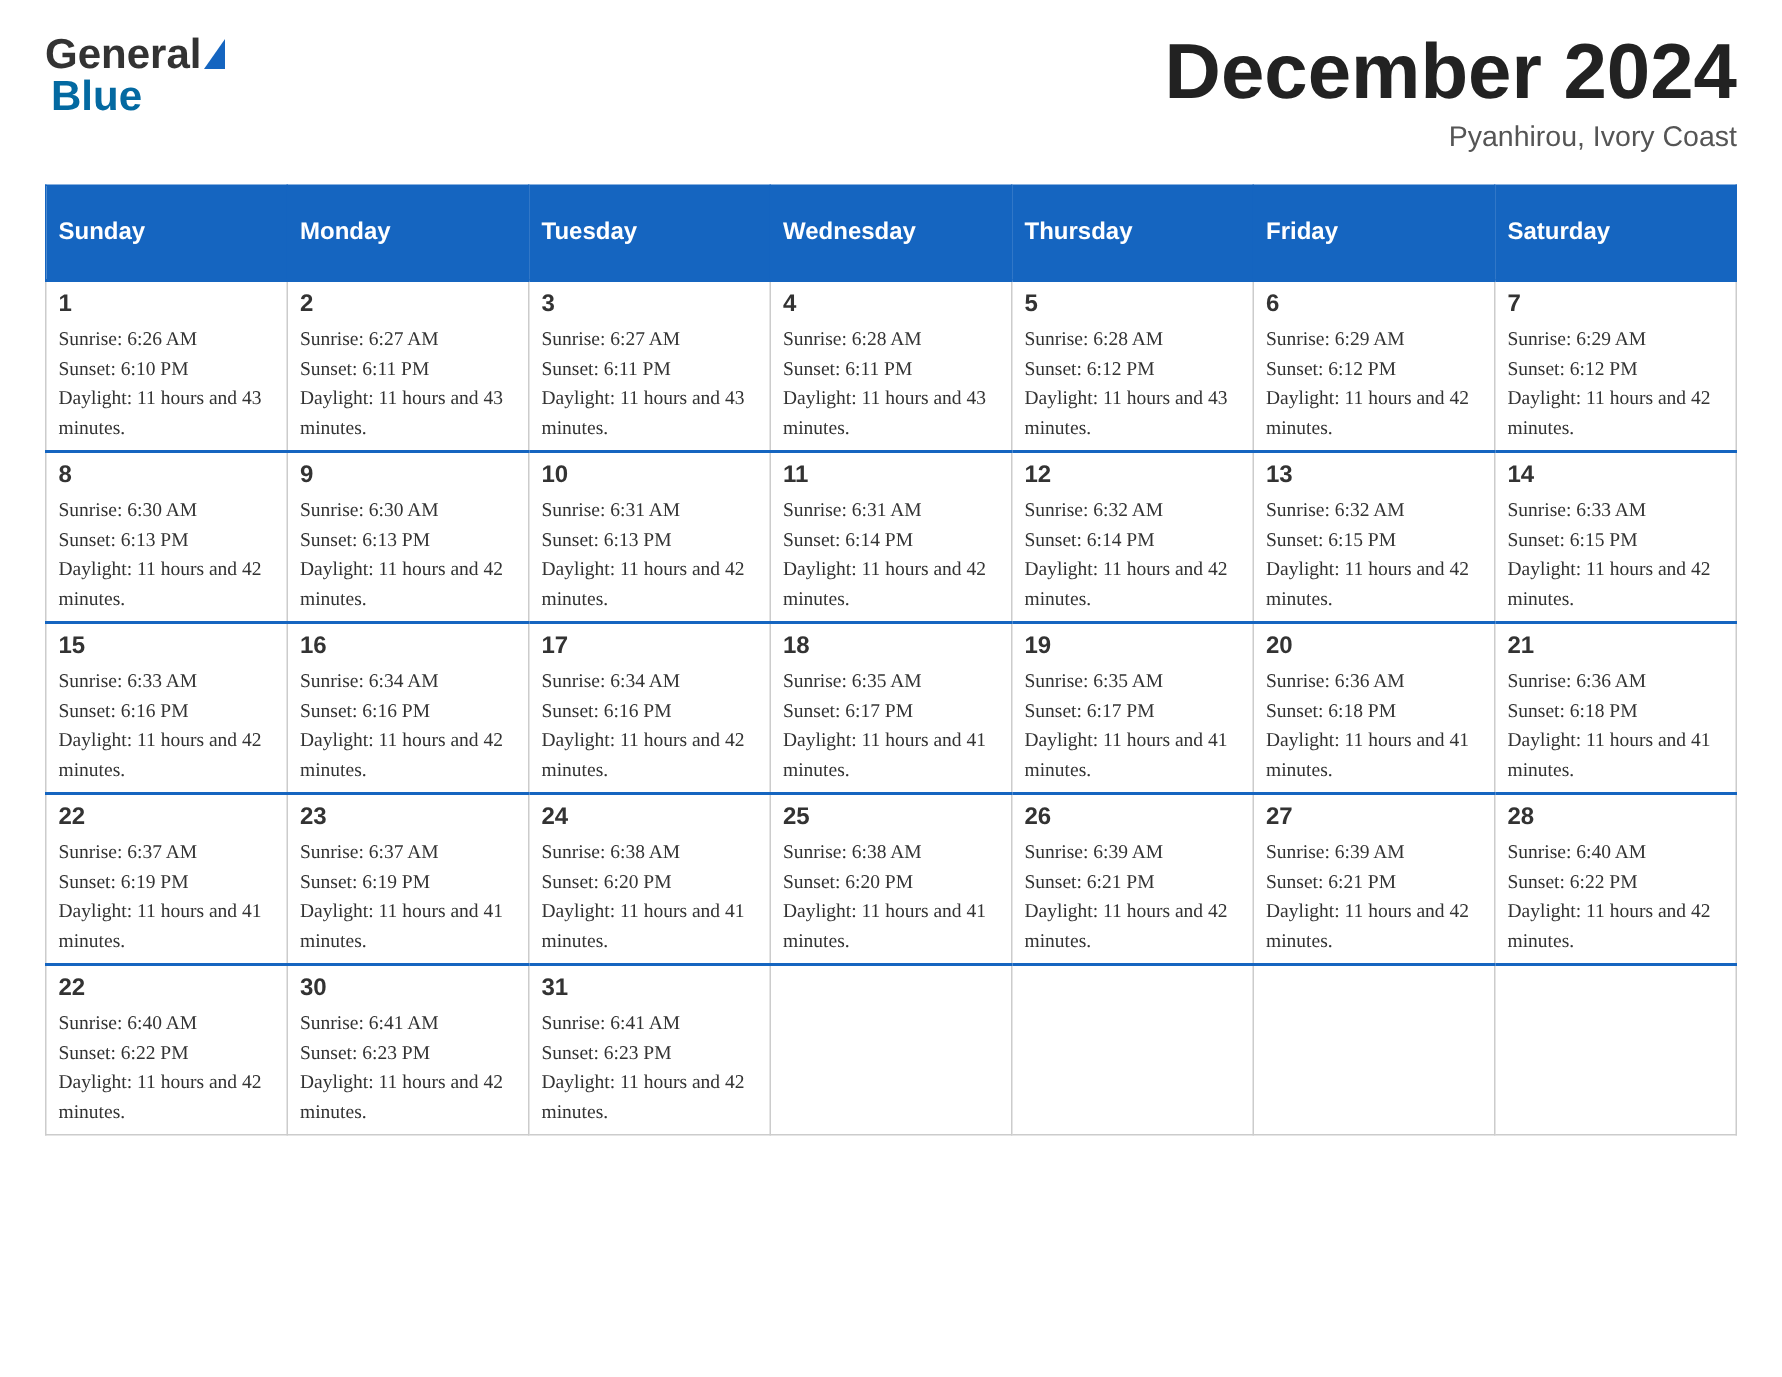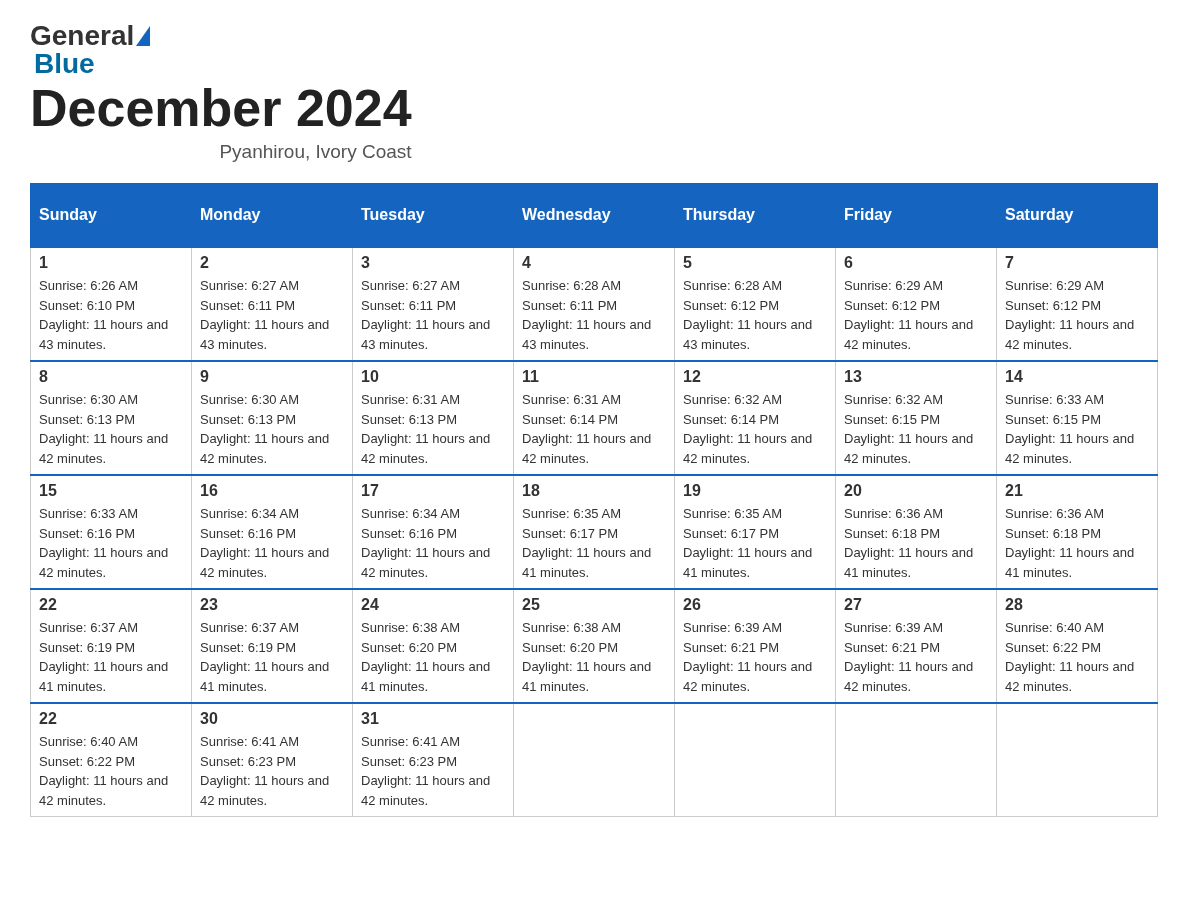--- a/index.html
+++ b/index.html
@@ -8,21 +8,20 @@
       background: #fff;
       width: 1188px;
       min-height: 918px;
       padding: 20px 30px;
     }
     .header {
       display: flex;
       justify-content: space-between;
       align-items: flex-start;
       margin-bottom: 20px;
-      flex-direction: column;
     }
     .logo {
       display: flex;
       flex-direction: column;
       align-items: flex-start;
     }
     .logo-text {
       font-size: 28px;
       font-weight: bold;
       color: #333;
@@ -84,20 +83,21 @@
     .day-number {
       font-size: 16px;
       font-weight: bold;
       margin-bottom: 4px;
       display: block;
     }
     .day-info {
       font-size: 13px;
       line-height: 1.5;
       color: #333;
+      font-family: Liberation Serif, serif;
     }
     .empty-cell {
       background: #fff;
     }
   </style>
 </head>
 <body>
 
 <div class="header">
   <div class="logo">

